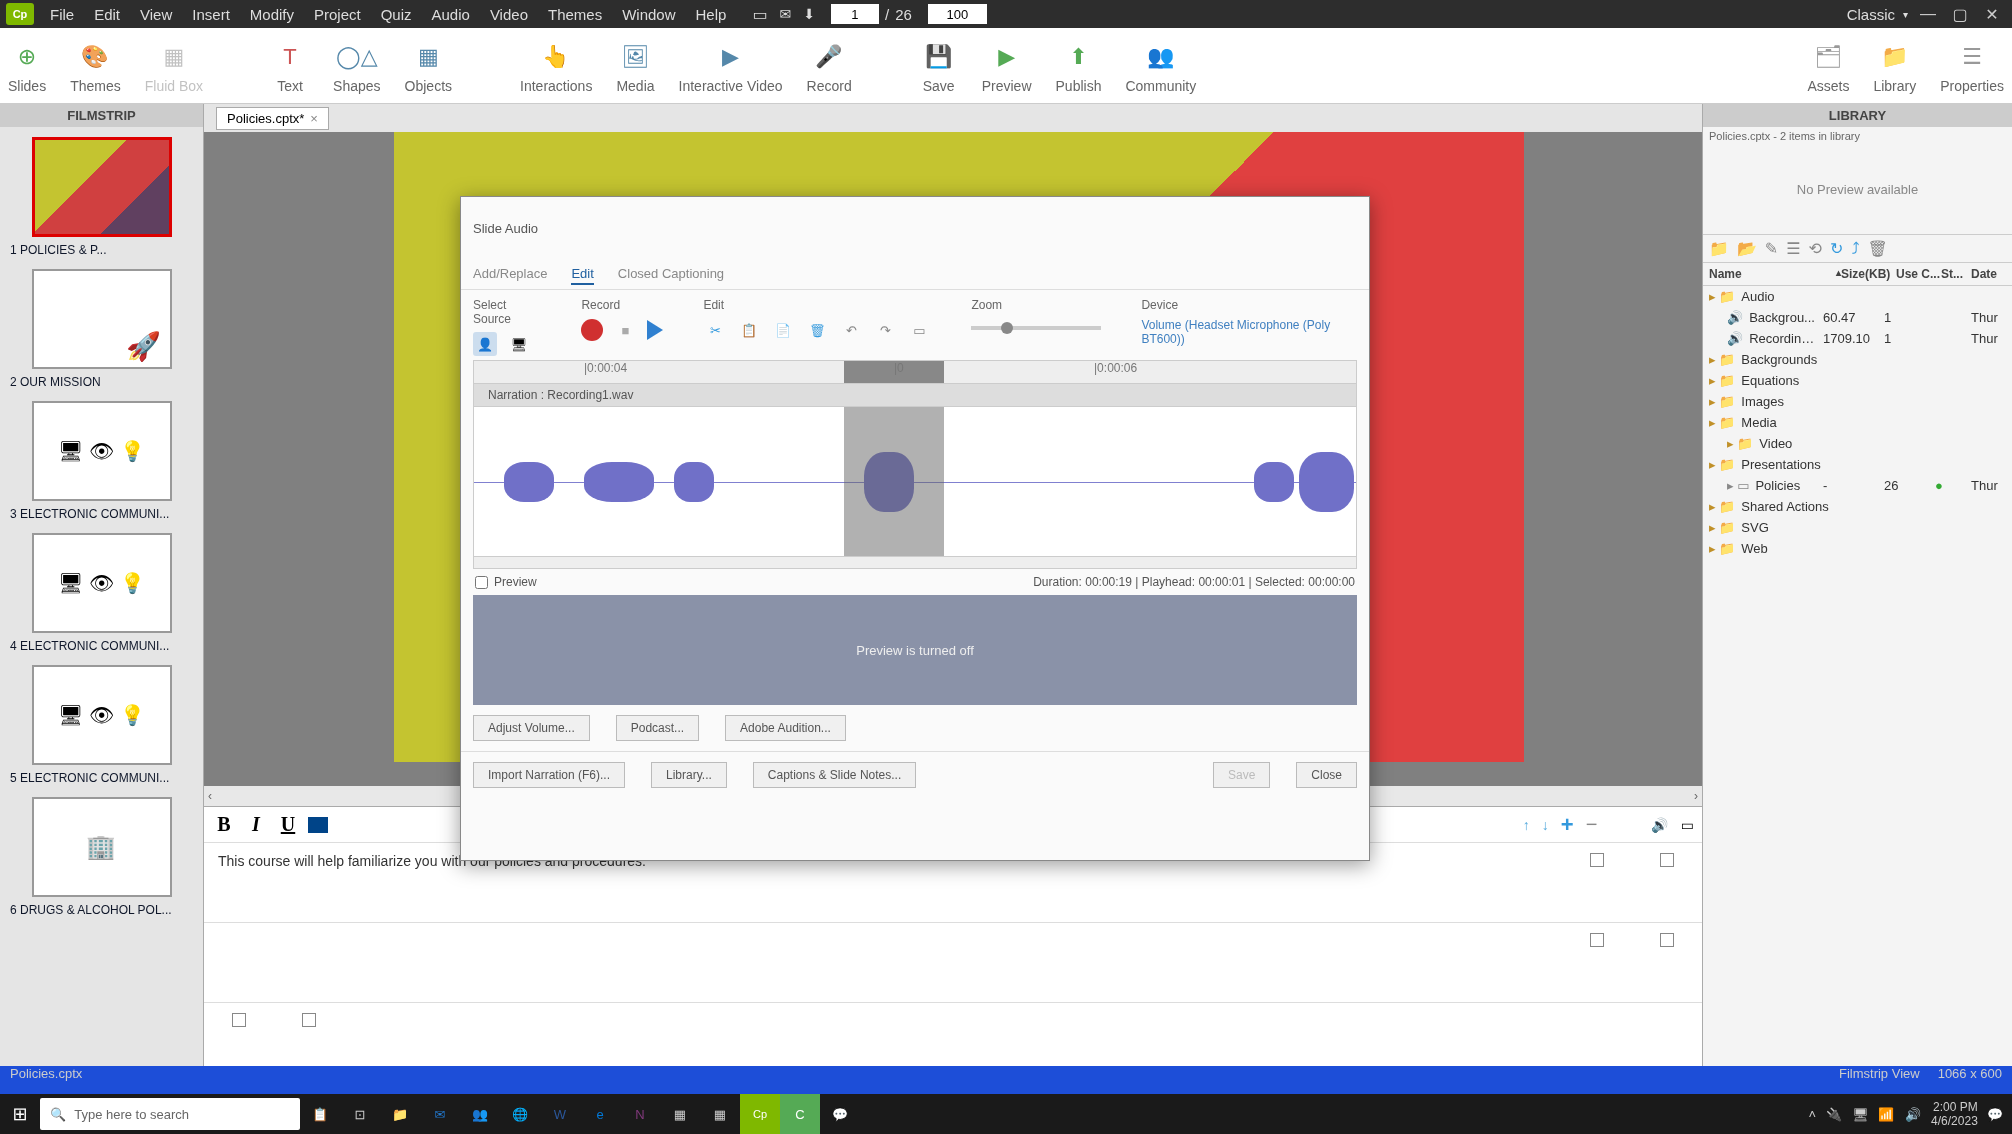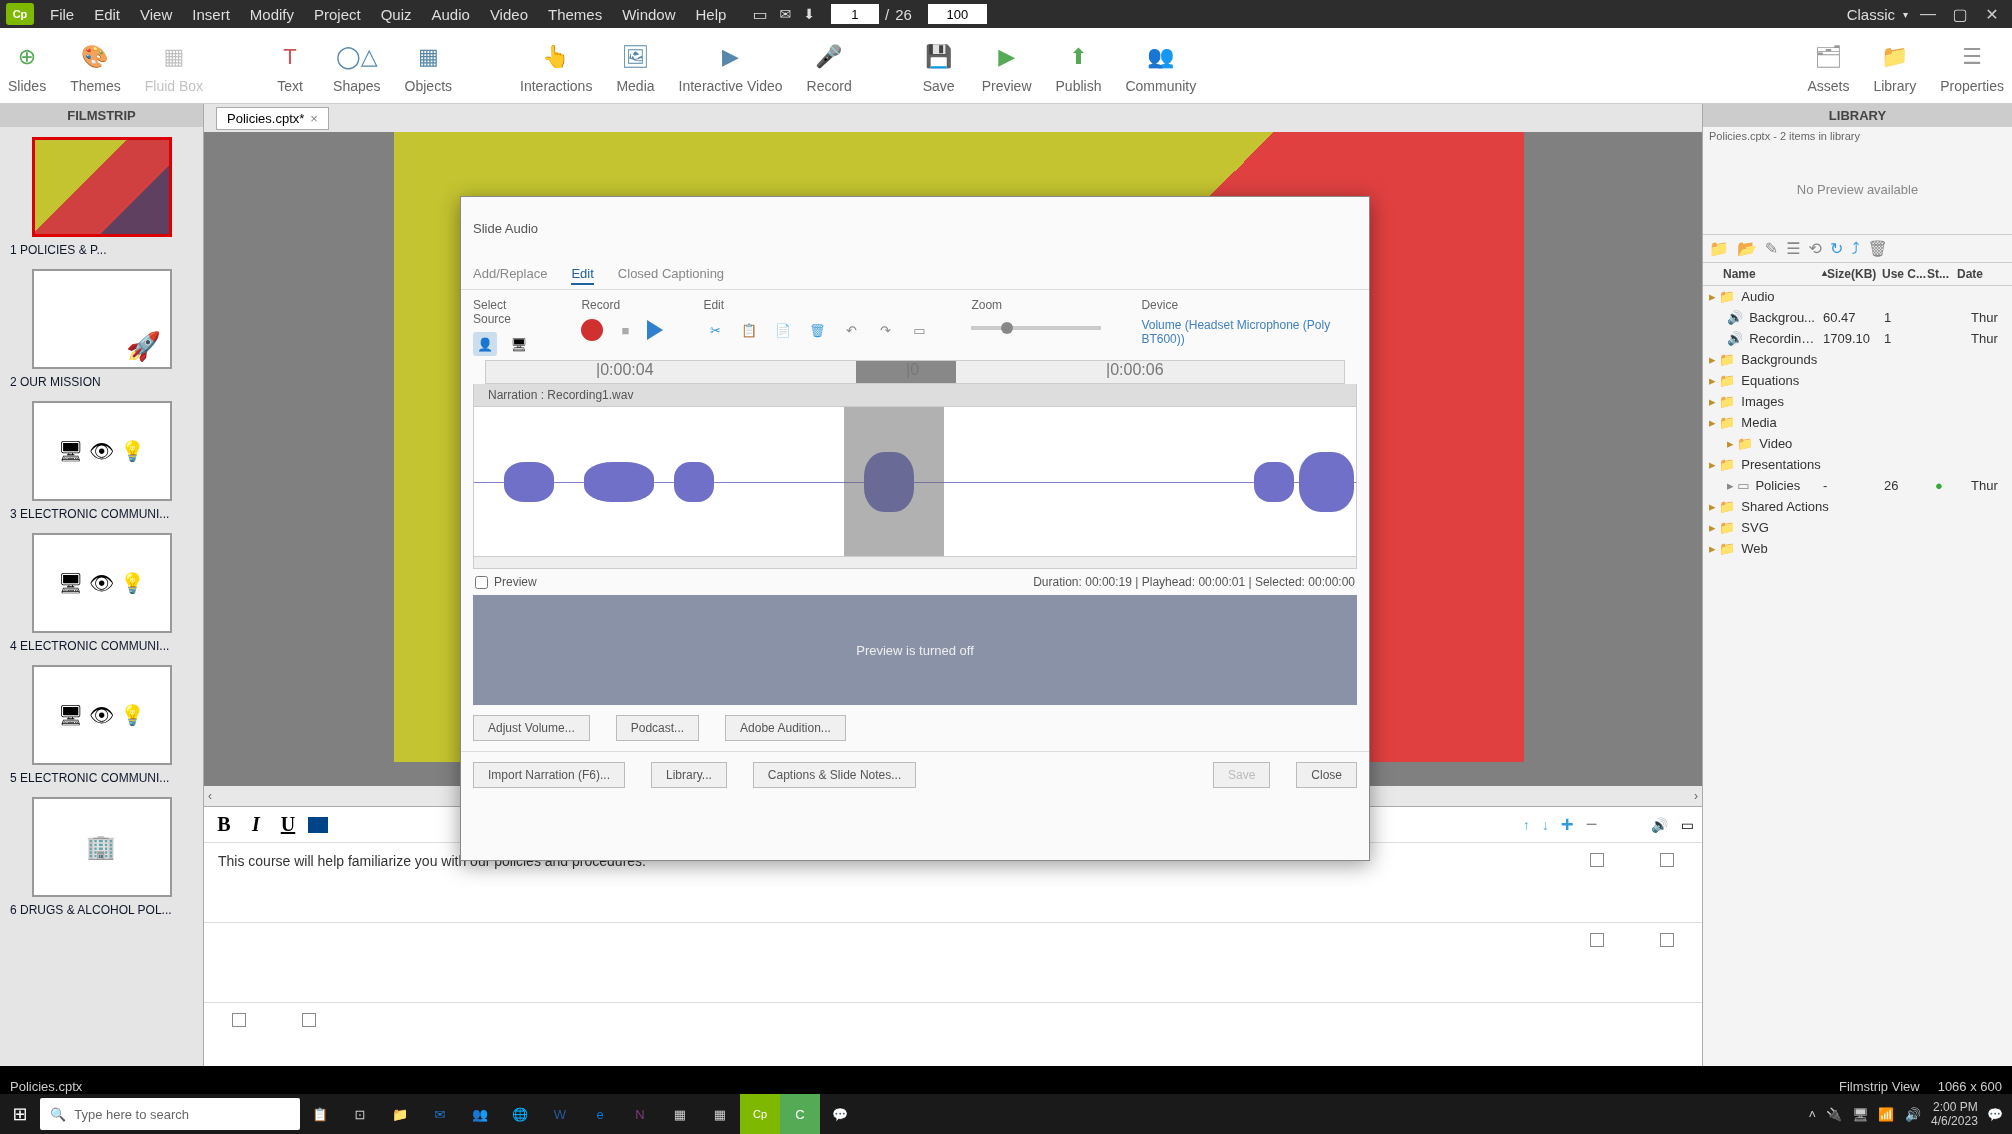--- a/index.html
+++ b/index.html
@@ -48,29 +48,29 @@
 .note-row { display:flex; border-bottom:1px solid #ddd; min-height:80px;}
 .note-text { flex:1; padding:10px 14px; font-size:14px; color:#333;}
 .note-checks { width:140px; display:flex; align-items:flex-start; justify-content:space-around; padding-top:10px;}
 .note-checks .chk { width:14px; height:14px; border:1px solid #888;}
 
 
 .library { width: 310px; background: #f4f4f4; border-left: 1px solid #aaa; display:flex; flex-direction:column;}
 .lib-preview { height: 90px; display:flex; align-items:center; justify-content:center; color:#888; font-size:13px; border-bottom:1px solid #ccc;}
 .lib-toolbar { height:28px; display:flex; align-items:center; gap:8px; padding:0 6px; border-bottom:1px solid #ccc;}
 .lib-toolbar span { color:#a88030; font-size:16px;}
-.lib-header-row { display:flex; font-size:12px; color:#444; padding:4px 20px; border-bottom:1px solid #ccc; font-weight:bold;}
+.lib-header-row { display:flex; font-size:12px; color:#444; padding:4px 6px; border-bottom:1px solid #ccc; font-weight:bold;}
 .lib-tree { flex:1; overflow-y:auto; font-size:13px; color:#333;}
 .lib-row { display:flex; align-items:center; padding:3px 6px; gap:6px;}
 .lib-folder { color:#c09028;}
 .lib-indent-1 { padding-left: 24px; }
 .lib-col-name { flex:1; white-space:nowrap; overflow:hidden; text-overflow:ellipsis;}
 
 
-.statusbar { background: #000000; height: 28px; color: #ccc; font-size: 13px; display:flex; align-items:flex-end; padding:0 10px;}
+.statusbar { background: #1d4ed8; height: 28px; color: #ccc; font-size: 13px; display:flex; align-items:flex-start; padding:0 10px;}
 .statusbar .right { margin-left:auto; display:flex; gap:18px;}
 
 
 .taskbar { background: #1a1a1a; height: 40px; display:flex; align-items:center; color:#ccc; font-size:13px;}
 .taskbar .start { width:40px; height:40px; display:flex; align-items:center; justify-content:center; font-size:18px; color:#fff;}
 .taskbar .search { background:#fff; color:#666; height:32px; width:260px; display:flex; align-items:center; padding:0 10px; gap:8px; border-radius:2px;}
 .taskbar .tb-icon { width:40px; height:40px; display:flex; align-items:center; justify-content:center;}
 .taskbar .tray { margin-left:auto; display:flex; align-items:center; gap:10px; padding-right:8px;}
 .taskbar .clock { text-align:right; font-size:12px; line-height:14px;}
 
@@ -84,21 +84,21 @@
 .dialog-toolbar { display:flex; padding:8px 12px 4px; gap:40px; align-items:flex-start;}
 .dt-group { display:flex; flex-direction:column; gap:6px;}
 .dt-label { font-size:12px; color:#666;}
 .dt-icons { display:flex; gap:10px; align-items:center;}
 .dt-icon { width:24px; height:24px; display:flex; align-items:center; justify-content:center; border-radius:3px;}
 .rec-btn { width:22px; height:22px; background:#d03030; border-radius:50%;}
 .play-tri { width:0; height:0; border-left:16px solid #3080d0; border-top:10px solid transparent; border-bottom:10px solid transparent;}
 .zoom-slider { width:130px; height:4px; background:#ccc; position:relative; margin-top:8px;}
 .zoom-slider .handle { position:absolute; left:30px; top:-4px; width:12px; height:12px; background:#888; border-radius:50%;}
 .device-link { color:#4080c0; font-size:12px;}
-.timeline { height:24px; background:#eee; border:1px solid #ccc; margin:0 24px; position:relative; font-size:16px; color:#777;}
+.timeline { height:24px; background:#eee; border:1px solid #ccc; margin:0 12px; position:relative; font-size:12px; color:#777;}
 .timeline .sel { position:absolute; left:370px; top:0; width:100px; height:100%; background:#888;}
 .narration-label { padding:4px 14px; font-size:12px; color:#555; background:#ddd; margin:0 12px; border:1px solid #ccc; border-top:none;}
 .waveform { height:150px; background:#fff; margin:0 12px; border:1px solid #ccc; border-top:none; position:relative; overflow:hidden;}
 .wave-line { position:absolute; top:75px; left:0; right:0; height:1px; background:#8080d0;}
 .wave-blob { position:absolute; top:55px; height:40px; background:#7070c8; border-radius:40%;}
 .wave-sel { position:absolute; left:370px; top:0; width:100px; height:100%; background:rgba(100,100,100,.5);}
 .wave-scroll { height:12px; background:#eee; margin:0 12px; border:1px solid #ccc; border-top:none;}
 .preview-row { display:flex; justify-content:space-between; padding:6px 14px; font-size:12px; color:#555;}
 .preview-row label { display:flex; gap:6px; align-items:center;}
 .preview-area { height:110px; background:#8a92a8; margin:0 12px; display:flex; align-items:center; justify-content:center; color:#eee; font-size:13px;}

